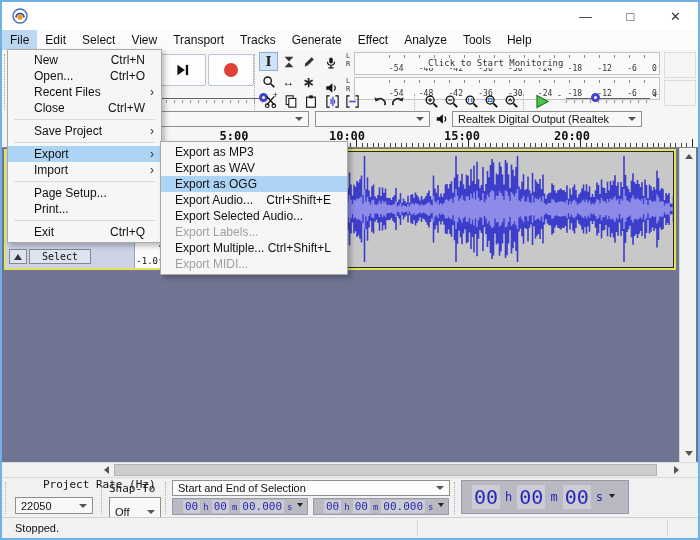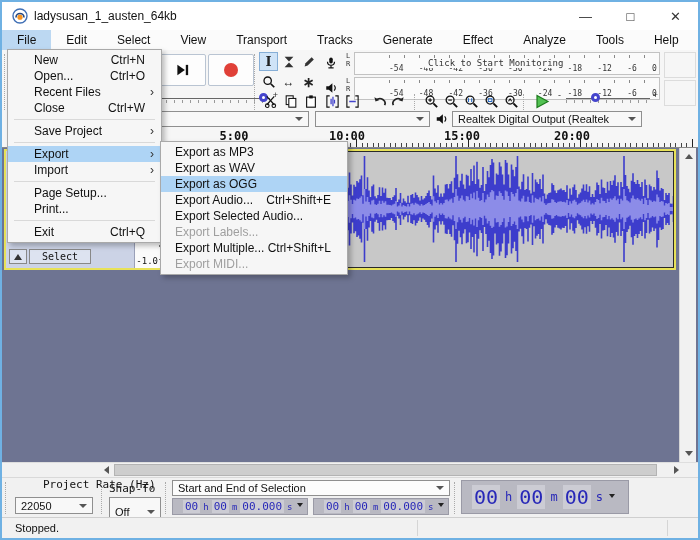--- a/index.html
+++ b/index.html
@@ -5,21 +5,21 @@
   html,body{margin:0;padding:0;background:#9a9a9a;font-family:"Liberation Sans",sans-serif;}
   .win{position:relative;width:700px;height:540px;background:#f1f1f1;border:2px solid #6fb1e3;box-sizing:border-box;overflow:hidden;}
   .abs{position:absolute;}
   
   .titlebar{position:absolute;left:0;top:0;width:696px;height:28px;background:#ffffff;}
   .title-text{position:absolute;left:32px;top:7px;font-size:12px;color:#111;}
   .winctl{position:absolute;right:0;top:0;display:flex;height:28px;}
   .winctl .wbtn{width:45px;height:28px;display:flex;align-items:center;justify-content:center;font-size:13px;color:#333;}
   
   .menubar{position:absolute;left:0;top:28px;width:696px;height:20px;background:#fbfbfb;display:flex;align-items:stretch;border-bottom:1px solid #e8e8e8;}
-  .mitem{padding:0 15px;display:flex;align-items:center;font-size:12px;color:#111;}
+  .mitem{padding:0 8px;display:flex;align-items:center;font-size:12px;color:#111;}
   .mitem.active{background:#bcd8f2;}
   
   .toolzone{position:absolute;left:0;top:48px;width:696px;height:78px;background:#f6f6f6;}
   .tbtn{position:absolute;background:#fdfdfd;border:1px solid #b9c4d2;border-radius:2px;display:flex;align-items:center;justify-content:center;}
   .tool-cell{position:absolute;width:19px;height:19px;border:1px solid transparent;display:flex;align-items:center;justify-content:center;box-sizing:border-box;}
   .tool-cell.pressed{background:#cfe3f7;border:1px solid #86aed6;}
   .icglyph{font-size:12px;font-weight:bold;color:#222;line-height:1;}
   .serifI{font-family:"DejaVu Serif",serif;font-size:13px;}
   .meterrow{position:absolute;left:352px;width:306px;height:23px;background:#fafafa;border:1px solid #c2c2c2;box-sizing:border-box;}
   .mscale{position:absolute;left:34px;right:2px;bottom:1px;display:flex;justify-content:space-between;}
@@ -96,21 +96,20 @@
 <body>
 
 <div class="win">
 
   <div class="titlebar">
     <svg class="ic abs" style="left:10px;top:6px;" width="16" height="16" viewBox="0 0 16 16">
       <circle cx="8" cy="8" r="7" fill="#fff" stroke="#3f6fb5" stroke-width="1.4"></circle>
       <circle cx="8" cy="9.2" r="2.6" fill="#f79420"></circle>
       <path d="M4 9.5 a4 4 0 0 1 8 0" stroke="#26477e" stroke-width="1.6" fill="none"></path>
     </svg>
-    <div class="title-text">ladysusan_1_austen_64kb</div>
     <div class="winctl">
       <div class="wbtn">—</div>
       <div class="wbtn">□</div>
       <div class="wbtn">✕</div>
     </div>
   </div>
 
   <div class="menubar">
     <div class="mitem active">File</div>
     <div class="mitem">Edit</div>

